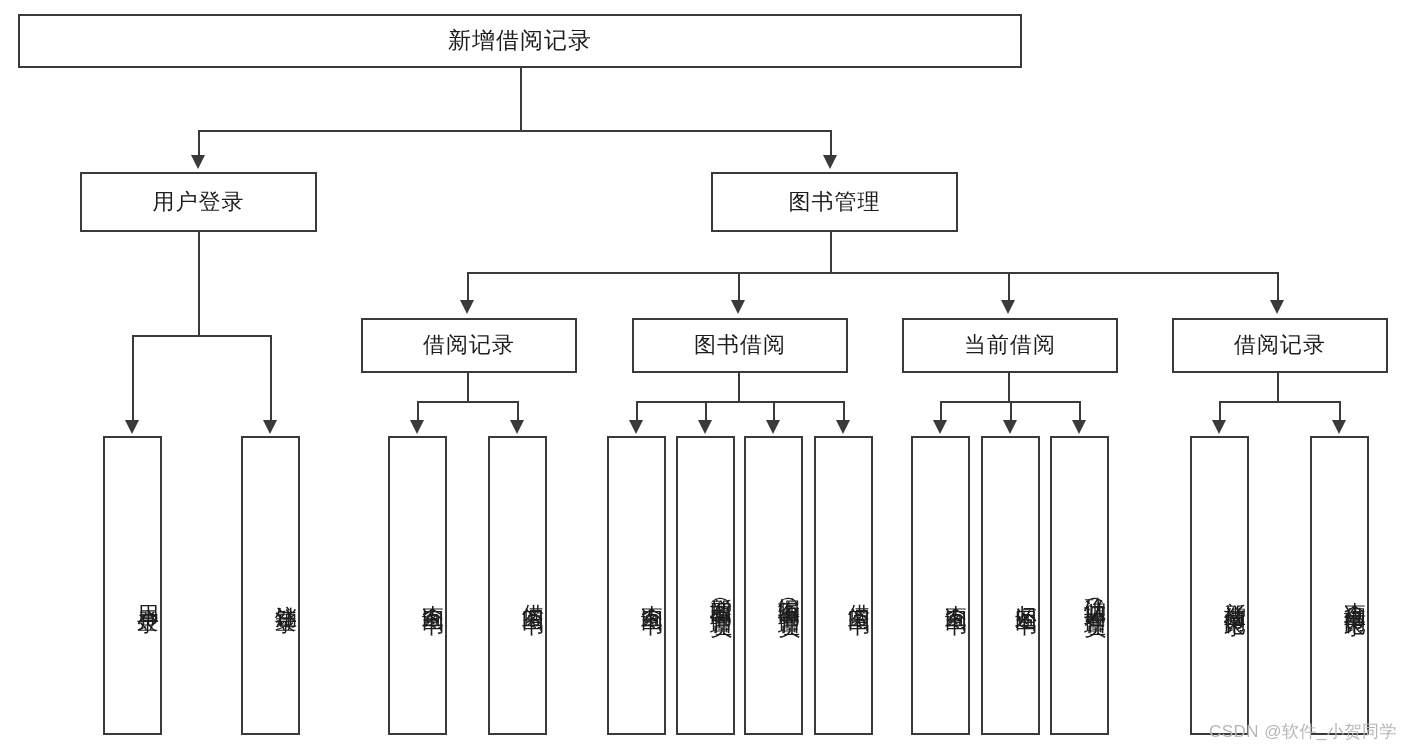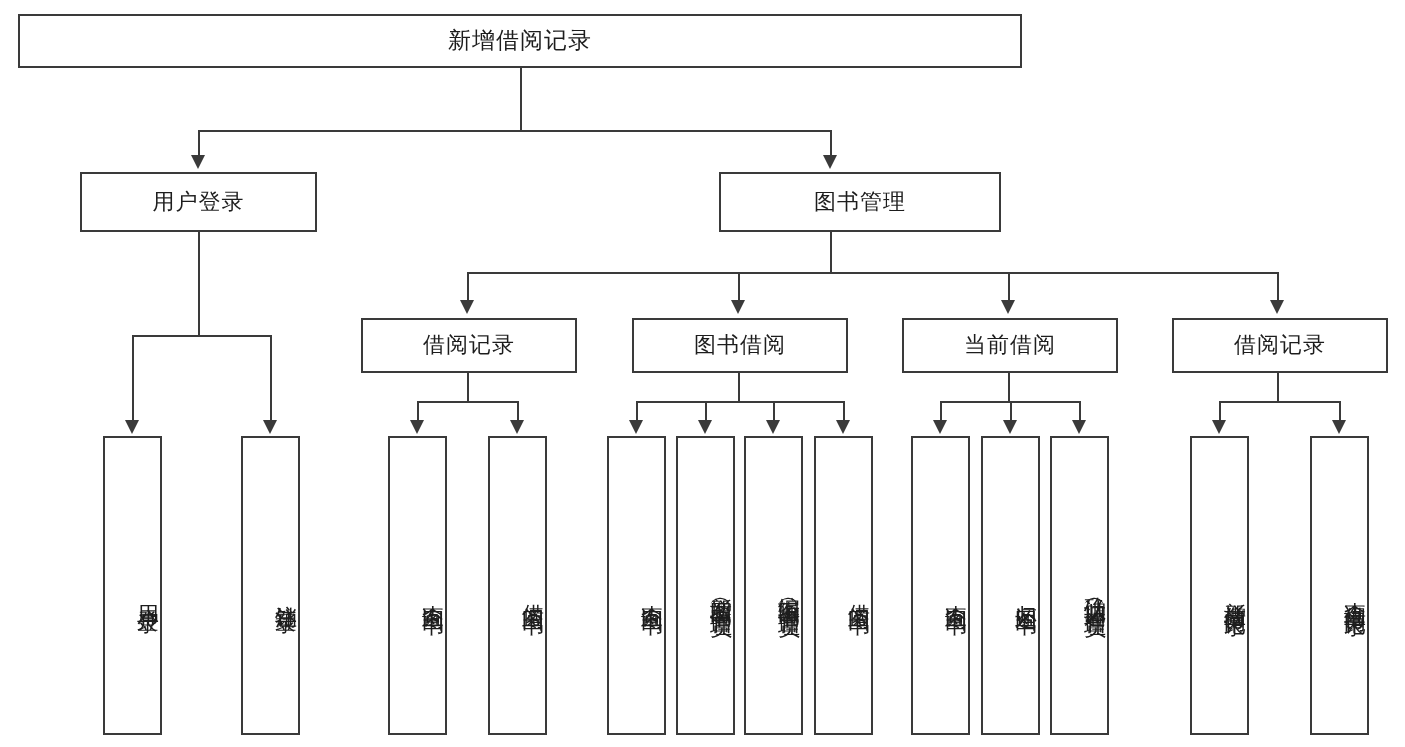--- a/index.html
+++ b/index.html
@@ -99,21 +99,21 @@
   <div class="hline" style="left:198px; top:130px; width:632px;"></div>
   <div class="vline" style="left:198px; top:130px; height:27px;"></div>
   <div class="arrow" style="left:191px; top:155px;"></div>
   <div class="vline" style="left:830px; top:130px; height:27px;"></div>
   <div class="arrow" style="left:823px; top:155px;"></div>
 
   <div class="node h" style="left:80px; top:172px; width:237px; height:60px;">
     <span>用户登录</span>
   </div>
 
-  <div class="node h" style="left:711px; top:172px; width:282px; height:60px;margin-left:8px;">
+  <div class="node h" style="left:711px; top:172px; width:247px; height:60px;">
     <span>图书管理</span>
   </div>
 
   <div class="vline" style="left:198px; top:232px; height:103px;"></div>
   <div class="hline" style="left:132px; top:335px; width:138px;"></div>
   <div class="vline" style="left:132px; top:335px; height:86px;"></div>
   <div class="arrow" style="left:125px; top:420px;"></div>
   <div class="vline" style="left:270px; top:335px; height:86px;"></div>
   <div class="arrow" style="left:263px; top:420px;"></div>
 
@@ -212,14 +212,15 @@
   <div class="vline" style="left:1339px; top:401px; height:20px;"></div>
   <div class="arrow" style="left:1332px; top:420px;"></div>
 
   <div class="node v" style="left:1190px; top:436px; width:59px; height:299px;">
     <span class="vtext">新增借阅记录</span>
   </div>
   <div class="node v" style="left:1310px; top:436px; width:59px; height:299px;">
     <span class="vtext">查询借阅记录</span>
   </div>
 
+  <div id="watermark">CSDN @软件_小贺同学</div>
 
 </div>
 
 </body></html>

